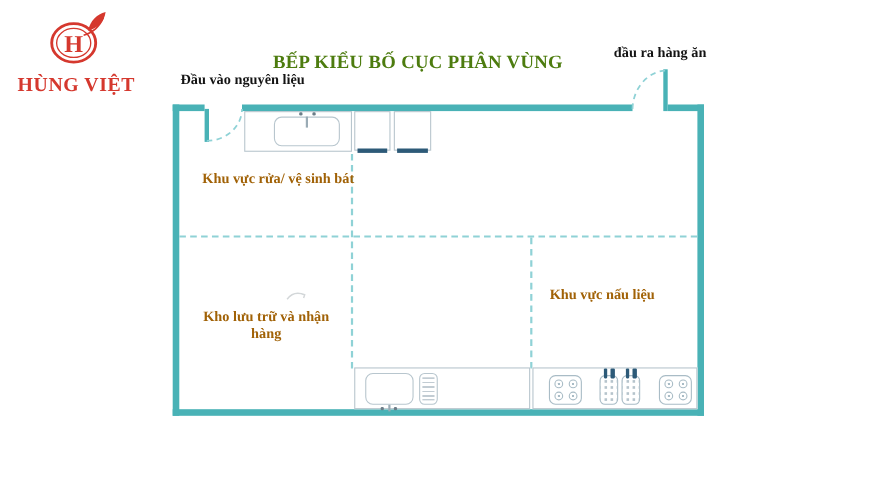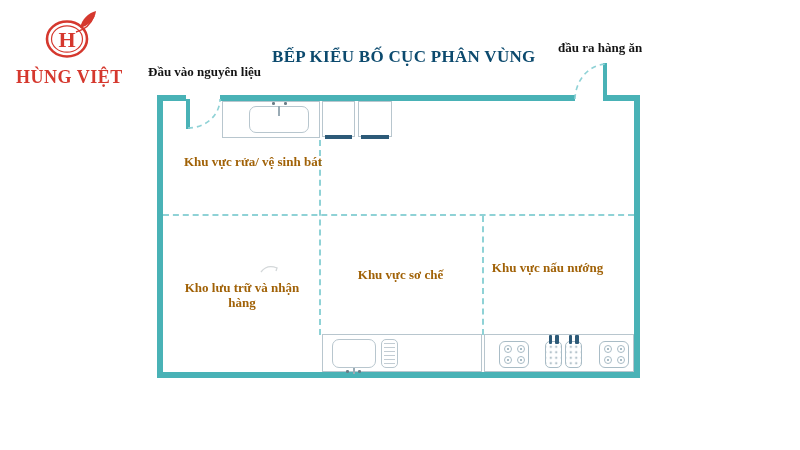--- a/index.html
+++ b/index.html
@@ -3,24 +3,24 @@
 <meta charset="utf-8">
 <style>
   html,body{margin:0;padding:0;background:#fff;width:800px;height:450px;overflow:hidden;}
   .stage{position:relative;width:800px;height:450px;background:#fff;
          font-family:"Liberation Serif", "DejaVu Serif", serif;}
 
   
   .logo{position:absolute;left:16px;top:8px;width:106px;text-align:center;}
   .logo svg{display:block;margin:0 auto;}
   .brand-name{margin-top:1px;color:#d5382e;font-weight:700;font-size:18px;letter-spacing:.5px;white-space:nowrap;}
-  .title{position:absolute;left:272px;top:47px;width:274px;
-         color:#0c4a6e;font-weight:700;font-size:17px;letter-spacing:.3px;white-space:nowrap;}
+  .title{position:absolute;left:243px;top:47px;width:274px;text-align:center;
+         color:#4d7c0f;font-weight:700;font-size:17px;letter-spacing:.3px;white-space:nowrap;}
   .annot{position:absolute;color:#141414;font-weight:700;font-size:13px;white-space:nowrap;}
-  .annot.entry{left:148px;top:64px;}
+  .annot.entry{left:164px;top:64px;}
   .annot.exit{left:558px;top:40px;}
 
   
   .wall{position:absolute;background:#49b2b6;}
   .w-top-a{left:157px;top:95px;width:29px;height:6px;}
   .w-top-b{left:220px;top:95px;width:355px;height:6px;}
   .w-top-c{left:607px;top:95px;width:33px;height:6px;}
   .w-left{left:157px;top:95px;width:6px;height:283px;}
   .w-right{left:634px;top:95px;width:6px;height:283px;}
   .w-bottom{left:157px;top:372px;width:483px;height:6px;}
@@ -157,22 +157,21 @@
   </div>
   <div class="stove stove-right">
     <div class="burner"></div>
     <div class="burner"></div>
     <div class="burner"></div>
     <div class="burner"></div>
   </div>
 
   <div class="zone-label zl-wash">Khu vực rửa/ vệ sinh bát</div>
   <div class="zone-label zl-storage">Kho lưu trữ và nhận hàng</div>
-  <div class="zone-label zl-prep">Khu vực sơ chế</div>
-  <div class="zone-label zl-cook">Khu vực nấu nướng</div>
+  <div class="zone-label zl-cook">Khu vực nấu liệu</div>
 
   <svg class="overlay-svg" width="800" height="450" viewBox="0 0 800 450">
     <path d="M 188 128 A 32 29 0 0 0 220 99" fill="none" stroke="#8fd2d6" stroke-width="1.6" stroke-dasharray="5 4"></path>
     <path d="M 575 99 A 32 36 0 0 1 607 64" fill="none" stroke="#8fd2d6" stroke-width="1.6" stroke-dasharray="5 4"></path>
     <path d="M 261 272 Q 267 264 277 268 M 274 267 l 3 1 l -1 3" fill="none" stroke="#d3d7d9" stroke-width="1.3"></path>
   </svg>
 
 </div>
 
 </body></html>

